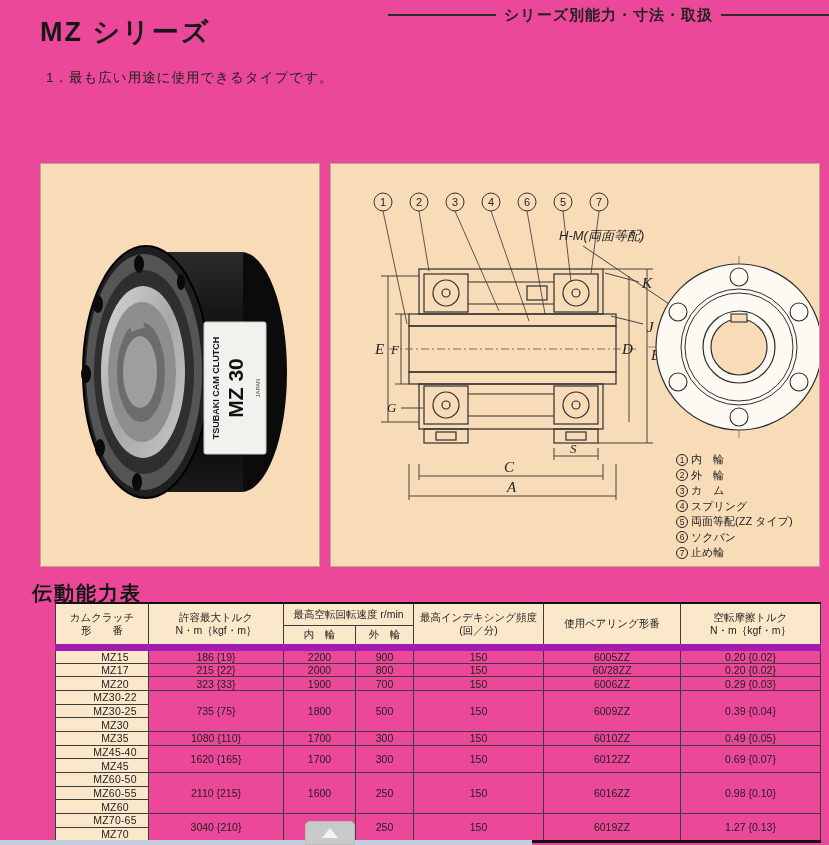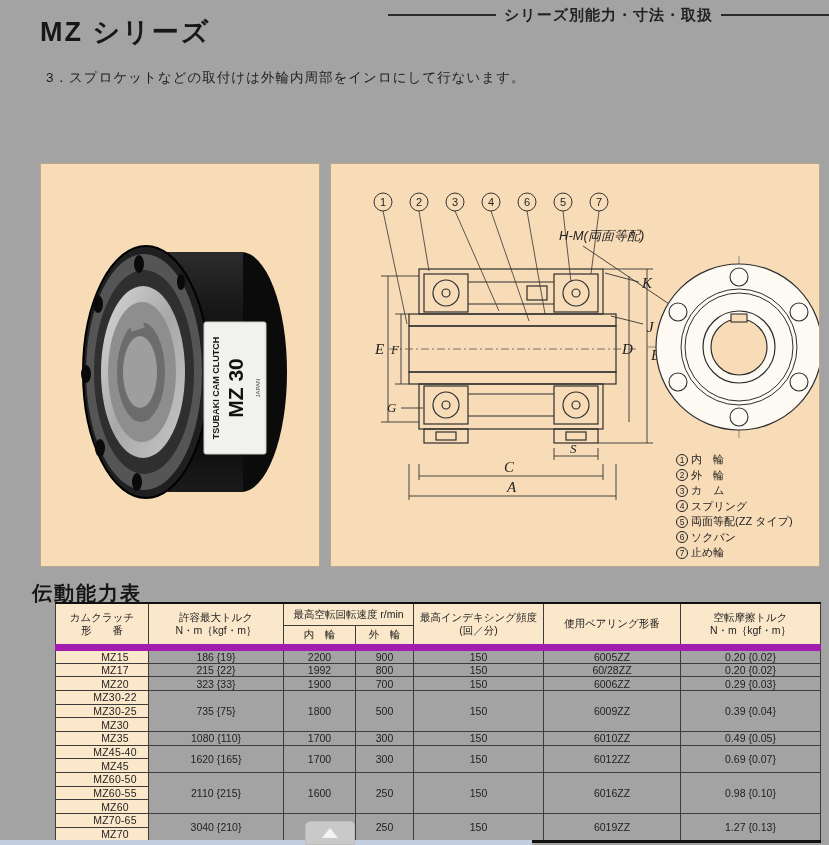--- a/index.html
+++ b/index.html
@@ -1,18 +1,18 @@
 <!DOCTYPE html>
 <html><head>
 <meta charset="utf-8">
 <style>
   * { margin:0; padding:0; box-sizing:border-box; }
   html,body { width:829px; height:845px; background:#ffffff; overflow:hidden;
               font-family:"Liberation Sans", sans-serif; color:#1c1c1c; }
-  #page { position:relative; width:829px; height:845px; background:#a3a3a3; }
+  #page { position:relative; width:829px; height:845px; background:#ec4899; }
 
   
   .corner-tag { position:absolute; top:4px; left:388px; right:0; height:22px;
                 display:flex; align-items:center; gap:8px; }
   .corner-tag .rule { height:2px; background:#2b2b2b; flex:1; }
   .corner-tag .txt { font-size:15px; font-weight:700; letter-spacing:1px; color:#222; white-space:nowrap; }
 
   
   .page-title { position:absolute; left:40px; top:14px; font-size:27px; font-weight:700;
                 letter-spacing:2px; color:#171717; }
@@ -71,21 +71,21 @@
 
   <div class="corner-tag">
     <div class="rule"></div>
     <div class="txt">シリーズ別能力・寸法・取扱</div>
     <div class="rule"></div>
   </div>
 
   <div class="page-title">MZ シリーズ</div>
 
   <ol class="features" id="features-list">
-      <li>3．スプロケットなどの取付けは外輪内周部をインロにして行ないます。</li>
+      <li>1．最も広い用途に使用できるタイプです。</li>
     </ol>
 
   <div class="img-box photo-box">
     <svg width="278" height="402" viewBox="0 0 278 402">
       <defs>
         <linearGradient id="bodyGrad" x1="0" y1="0" x2="0" y2="1">
           <stop offset="0" stop-color="#2c2c2c"></stop>
             <stop offset="0.25" stop-color="#161616"></stop>
           <stop offset="0.8" stop-color="#0d0d0d"></stop>
             <stop offset="1" stop-color="#1b1b1b"></stop>
@@ -324,21 +324,21 @@
           <td rowspan="1">186 {19}</td>
           <td rowspan="1">2200</td>
           <td rowspan="1">900</td>
           <td rowspan="1">150</td>
           <td rowspan="1">6005ZZ</td>
           <td rowspan="1">0.20 {0.02}</td>
         </tr>
         <tr>
           <td class="model-cell">MZ17</td>
           <td rowspan="1">215 {22}</td>
-          <td rowspan="1">1992</td>
+          <td rowspan="1">2000</td>
           <td rowspan="1">800</td>
           <td rowspan="1">150</td>
           <td rowspan="1">60/28ZZ</td>
           <td rowspan="1">0.20 {0.02}</td>
         </tr>
         <tr>
           <td class="model-cell">MZ20</td>
           <td rowspan="1">323 {33}</td>
           <td rowspan="1">1900</td>
           <td rowspan="1">700</td>

